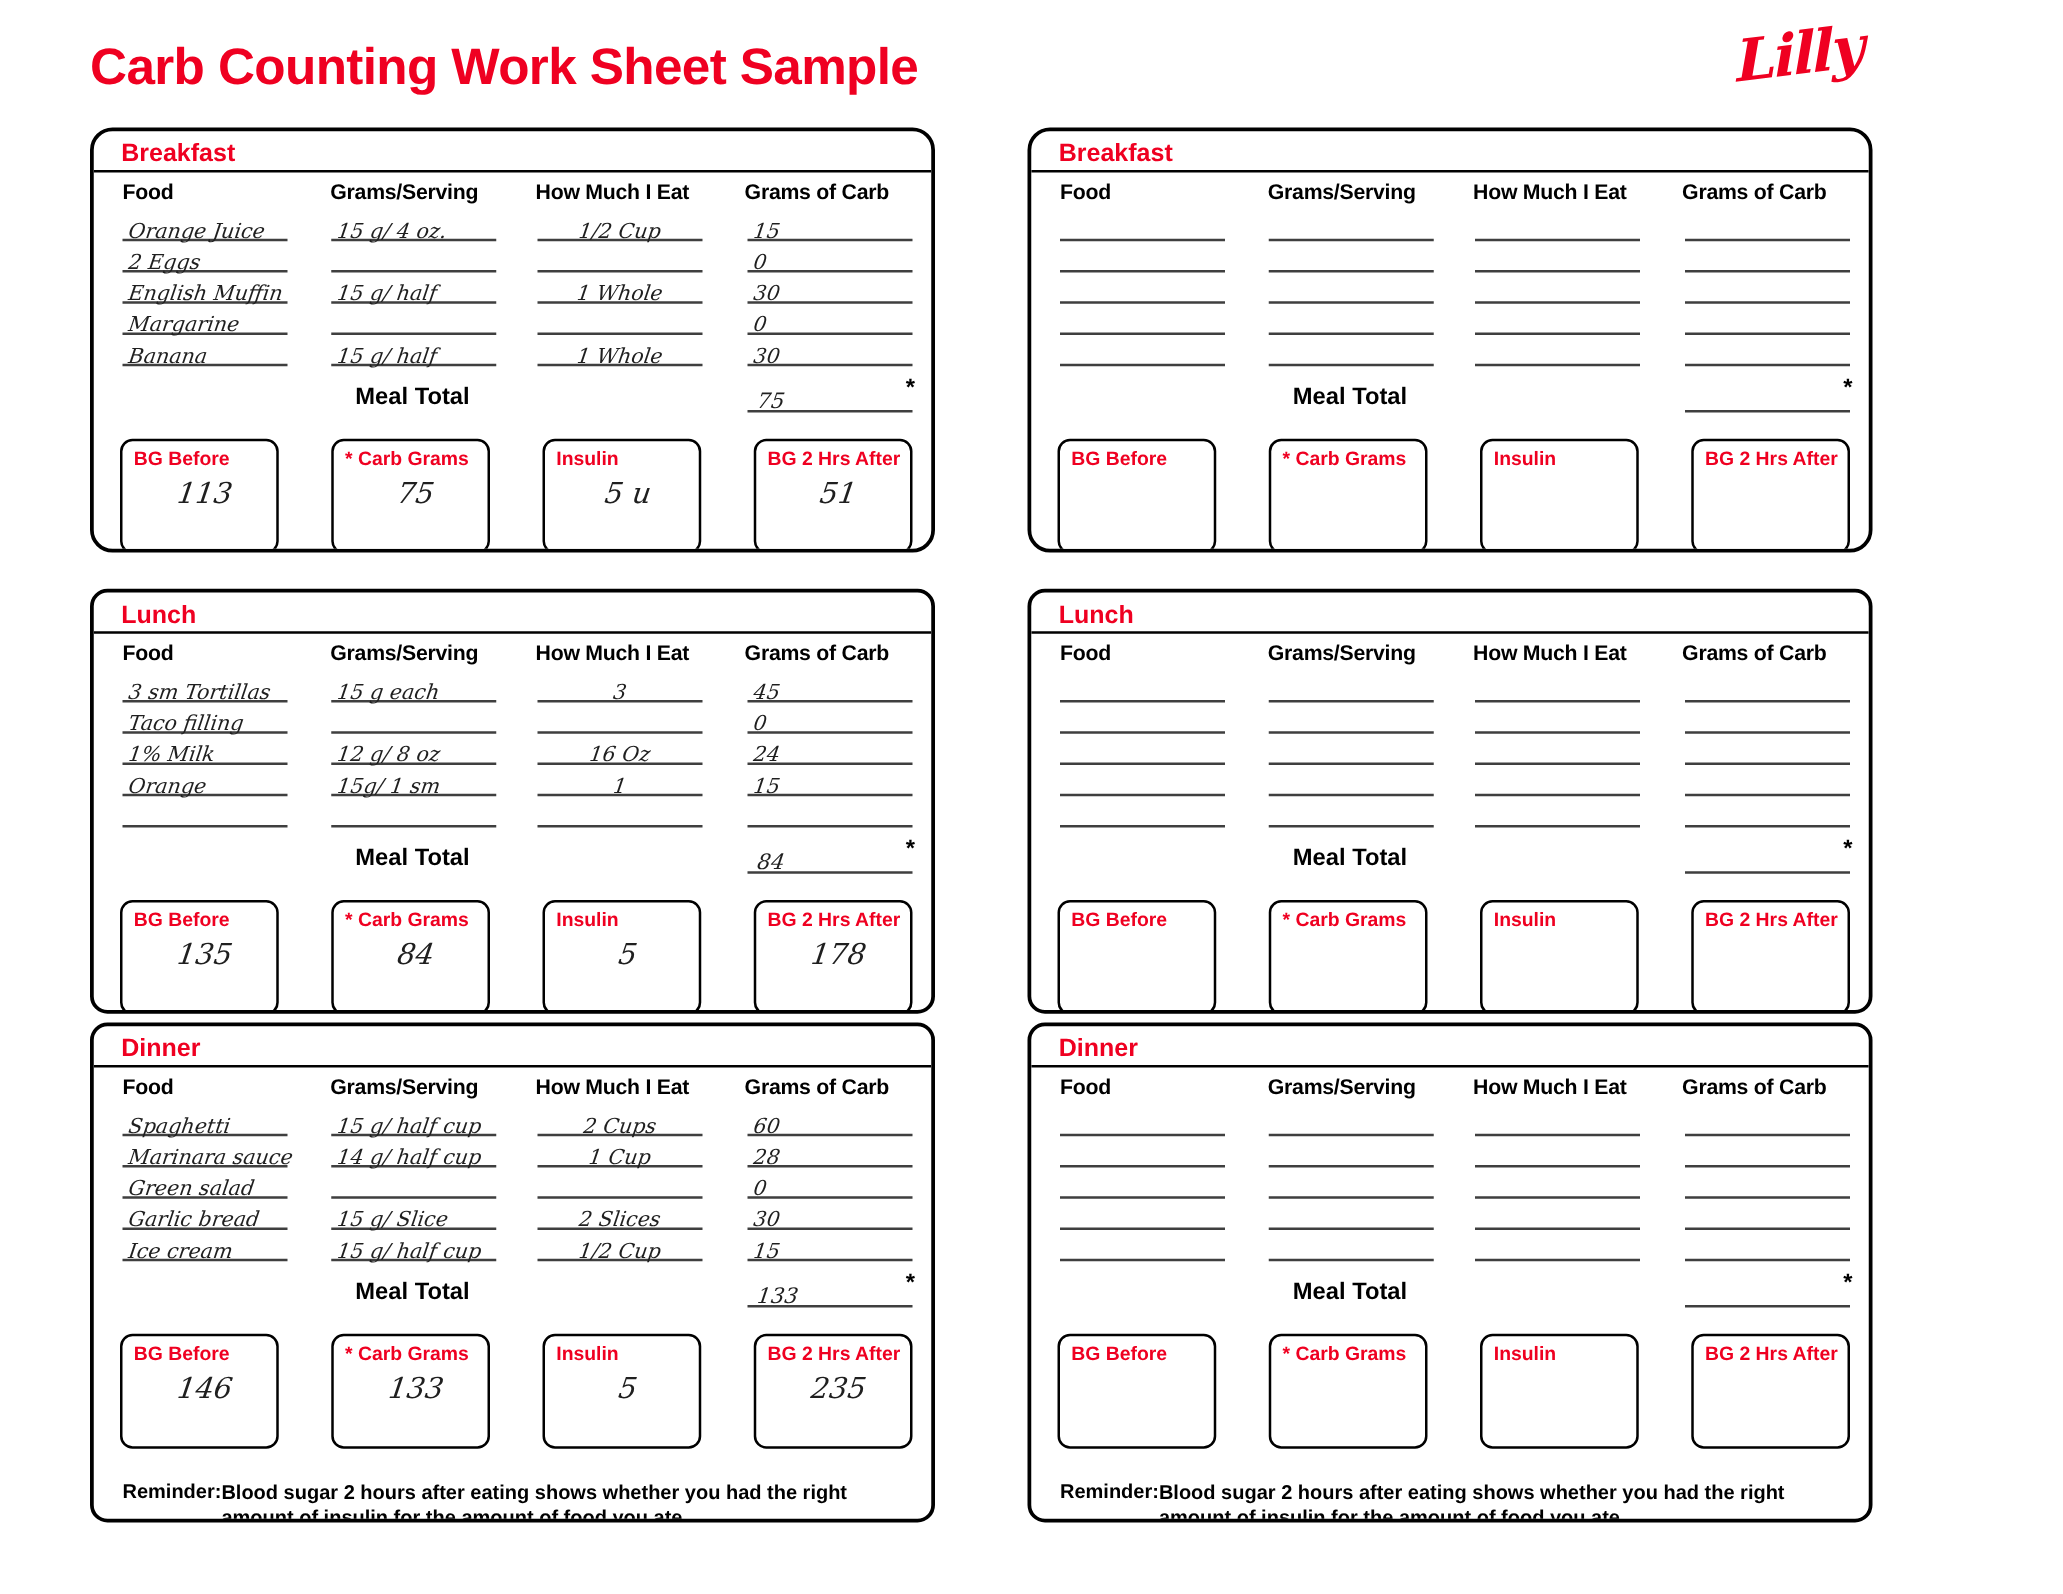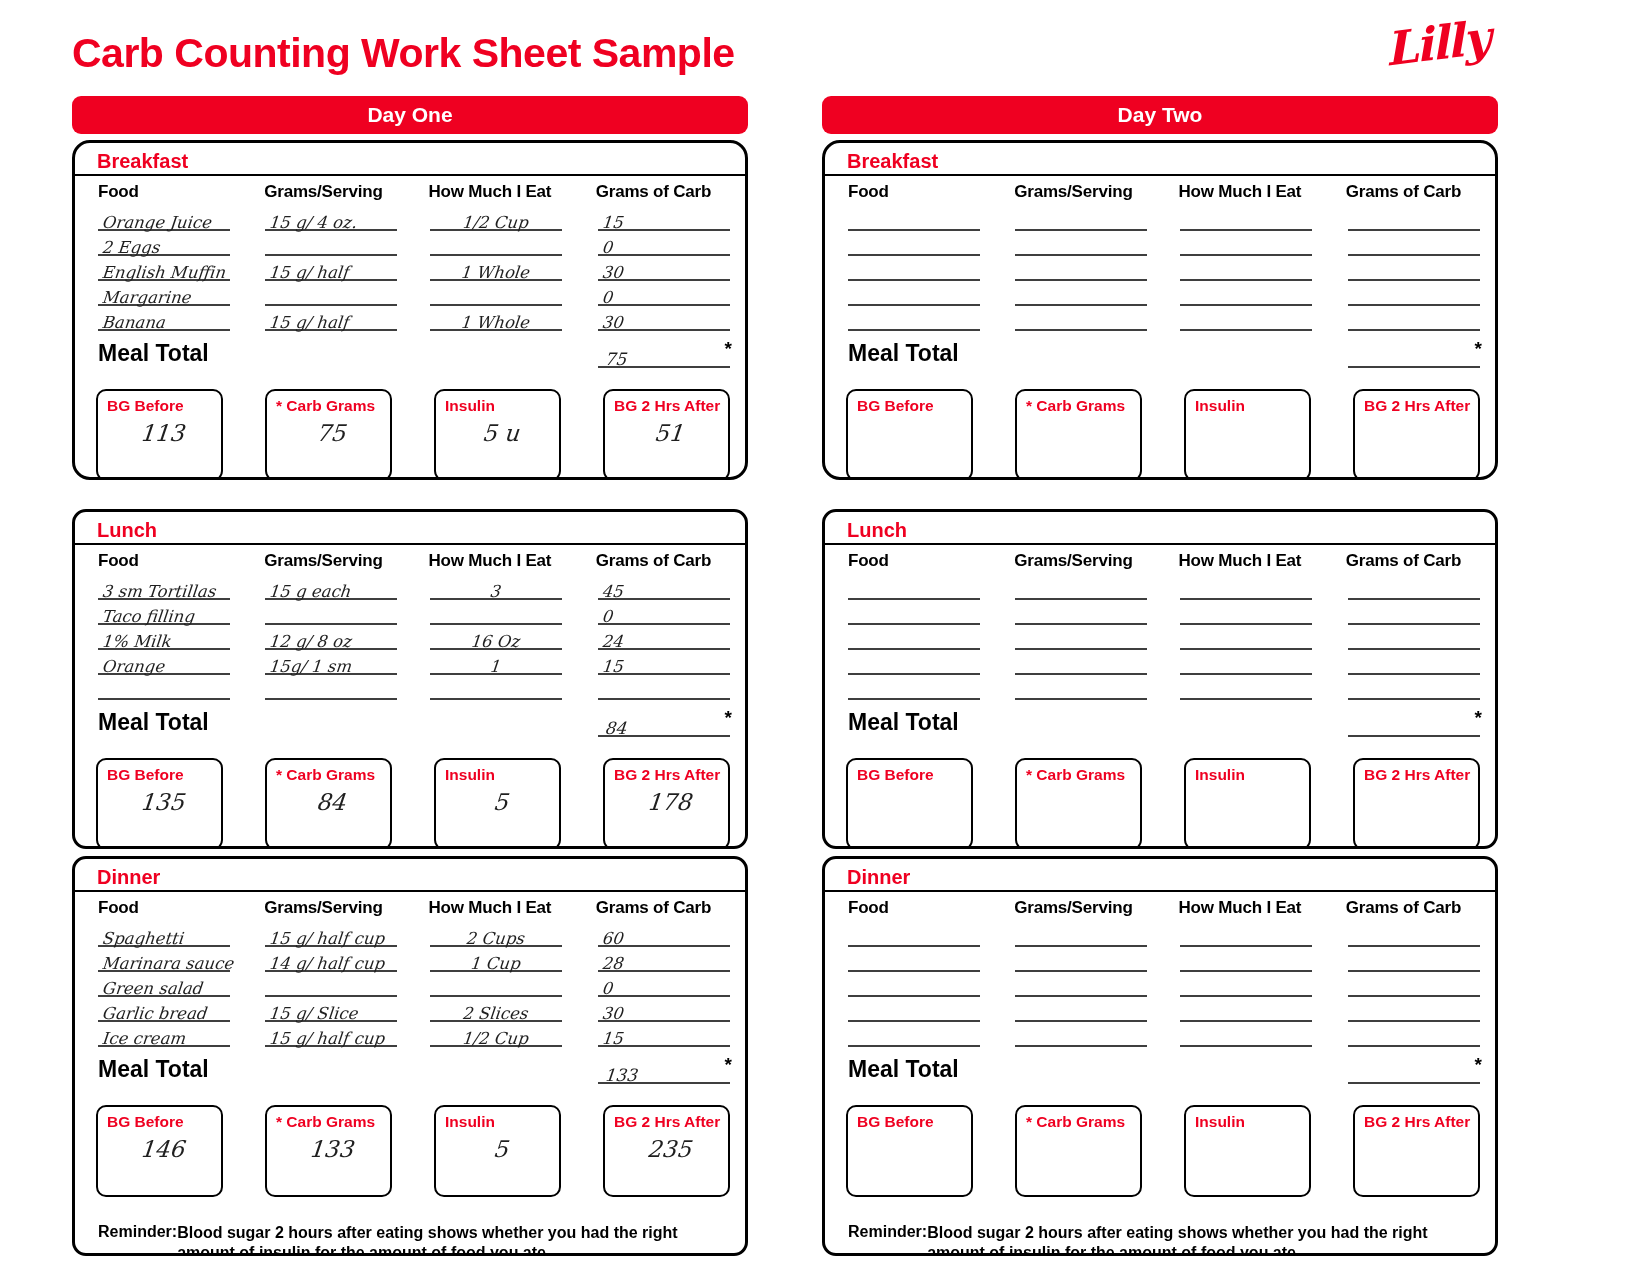--- a/index.html
+++ b/index.html
@@ -35,21 +35,21 @@
   .rows { margin:4px 0 0 23px; }
   .row { display:flex; height:25px; }
   .cell { position:relative; width:132px; border-bottom:2px solid var(--line); }
   .c0 { margin-right:35px; } .c1 { margin-right:33px; } .c2 { margin-right:36px; }
   .hand { font-family:"DejaVu Serif", serif; font-style:italic; color:var(--hand);
     display:inline-block; transform:skewX(-8deg); }
   .cell .hand { position:absolute; left:5px; bottom:-3px; font-size:16.5px; white-space:nowrap; }
   .cell.c2 .hand { left:50%; transform:translateX(-50%) skewX(-8deg); }
 
   .total-row { display:flex; align-items:flex-end; height:37px; margin-left:23px; }
-  .total-label { width:464px; text-align:left; font-weight:bold; font-size:23px; padding-bottom:1px; }
+  .total-label { width:464px; text-align:center; font-weight:bold; font-size:19px; padding-bottom:1px; }
   .total-line { position:relative; margin-left:36px; width:132px; height:100%;
     border-bottom:2px solid var(--line); }
   .total-line .hand { position:absolute; left:8px; bottom:-3px; font-size:17px; white-space:nowrap; }
   .asterisk { position:absolute; right:-2px; bottom:6px; font-size:19px; font-weight:bold; color:#000; }
 
   .boxes { display:flex; gap:42px; margin:21px 0 0 21px; }
   .bg-box { width:127px; height:92px; border:2.5px solid #000; border-radius:10px;
     padding:6px 0 0 9px; background:#fff; }
   .bg-box .box-label { color:var(--red); font-weight:bold; font-size:15.5px; white-space:nowrap; }
   .bg-box .box-value { text-align:center; margin-top:5px; }
@@ -60,21 +60,20 @@
   .reminder-text { width:552px; line-height:1.28; }
 </style>
 </head>
 <body>
 
 <div class="page">
   <div class="page-title">Carb Counting Work Sheet Sample</div>
   <div class="logo">Lilly</div>
 
   <div class="day-col left">
-    <div class="day-bar">Day One</div>
     <div class="meals">
   <section class="panel m-breakfast">
     <div class="panel-title">Breakfast</div>
     <div class="headers">
       <div class="h0">Food</div>
       <div class="h1">Grams/Serving</div>
       <div class="h2">How Much I Eat</div>
       <div class="h3">Grams of Carb</div>
     </div>
     <div class="rows">
@@ -392,21 +391,20 @@
     </div>
     <div class="reminder">
       <div class="reminder-label">Reminder:</div>
       <div class="reminder-text">Blood sugar 2 hours after eating shows whether you had the right amount of insulin for the amount of food you ate.</div>
     </div>
   </section>
 </div>
   </div>
 
   <div class="day-col right">
-    <div class="day-bar">Day Two</div>
     <div class="meals">
   <section class="panel m-breakfast">
     <div class="panel-title">Breakfast</div>
     <div class="headers">
       <div class="h0">Food</div>
       <div class="h1">Grams/Serving</div>
       <div class="h2">How Much I Eat</div>
       <div class="h3">Grams of Carb</div>
     </div>
     <div class="rows">

